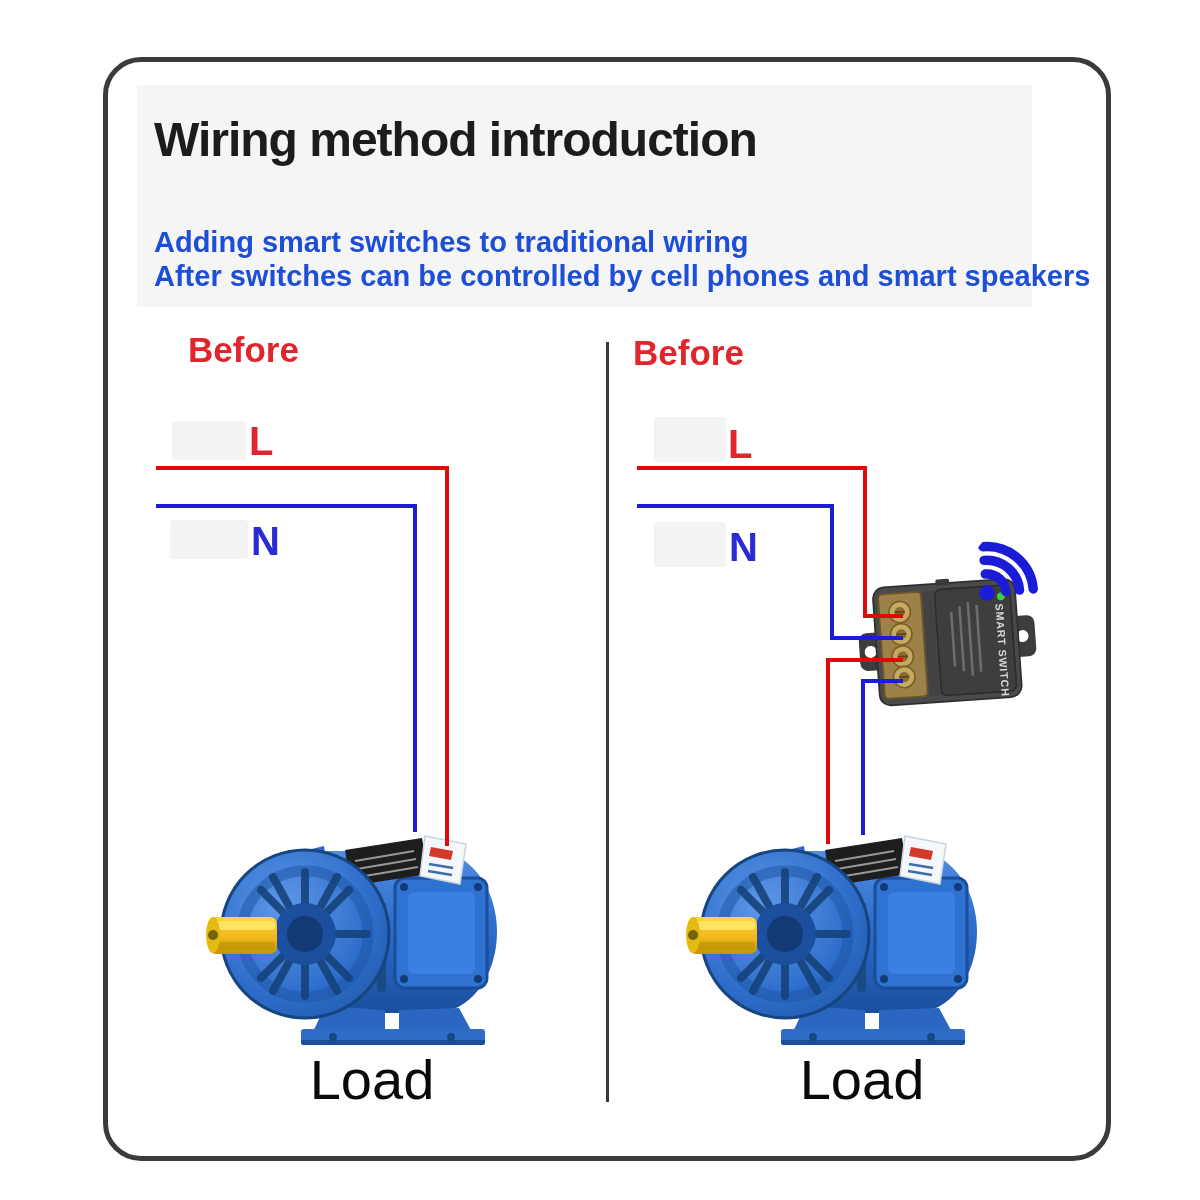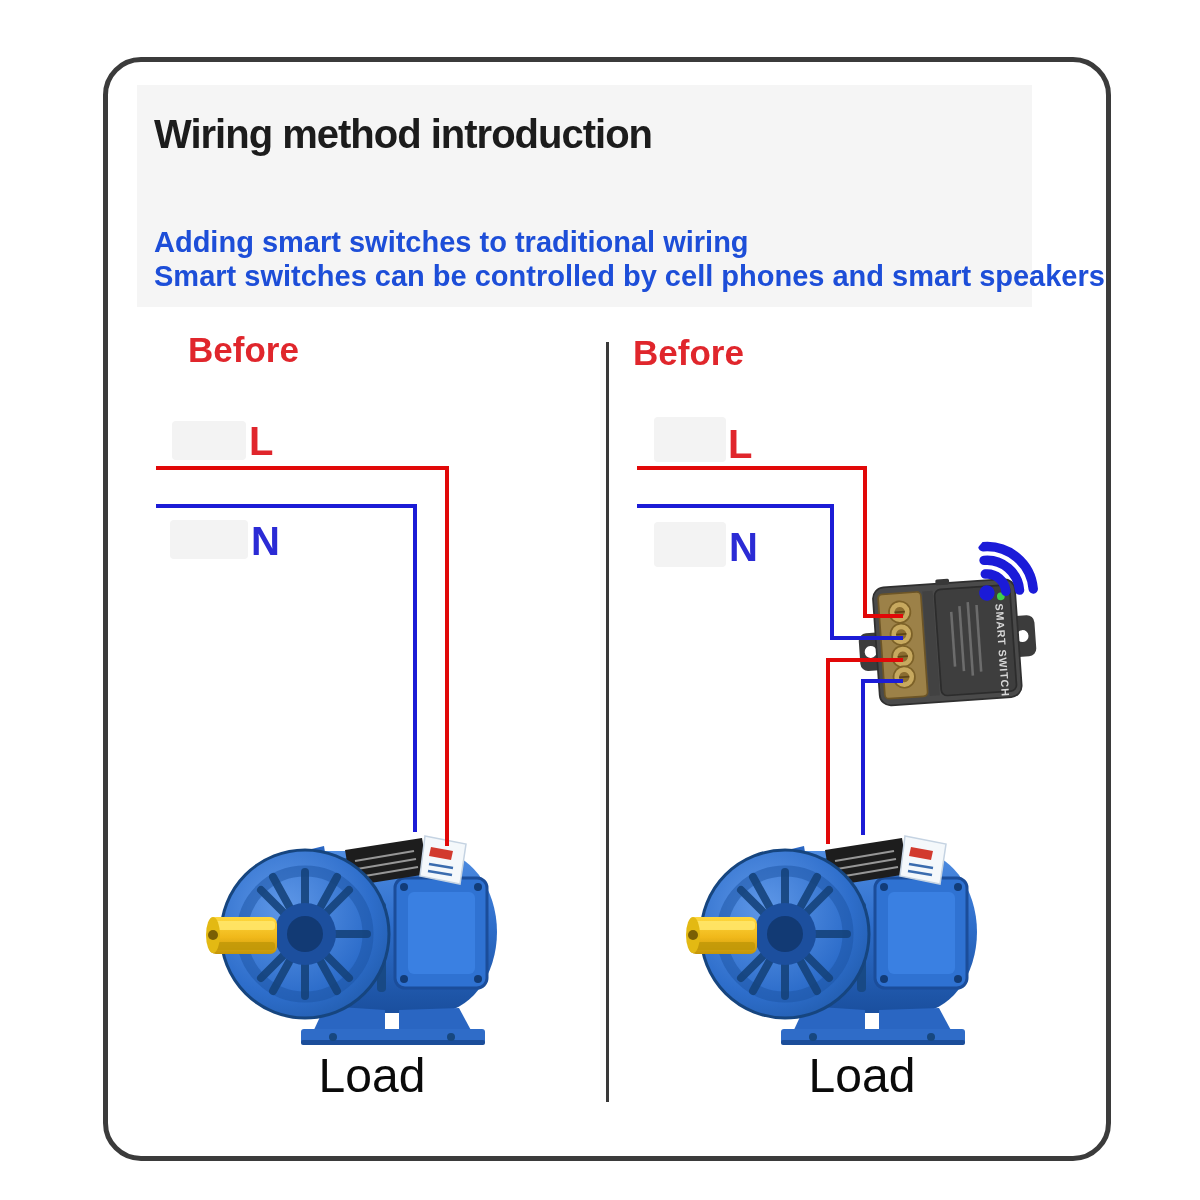--- a/index.html
+++ b/index.html
@@ -11,21 +11,21 @@
 
   
   .frame{
     left:103px;top:57px;width:998px;height:1094px;
     border:5px solid var(--c-frame-border,#3b3b3b);border-radius:38px;
     background:#fff;
   }
 
   
   .header-panel{left:137px;top:85px;width:895px;height:222px;background:var(--c-header-bg,#f5f5f5);}
-  .title{left:154px;top:112px;font-size:40px;font-weight:700;letter-spacing:-1px;color:var(--c-title-text,#1c1c1c);white-space:nowrap;}
+  .title{left:154px;top:112px;font-size:48px;font-weight:700;letter-spacing:-1px;color:var(--c-title-text,#1c1c1c);white-space:nowrap;}
   .subtitle{left:154px;font-size:29px;font-weight:700;color:#1d4ed8;white-space:nowrap;}
   .subtitle.l1{top:226px;}
   .subtitle.l2{top:260px;}
 
   
   .section-label{font-size:35px;font-weight:700;color:var(--c-section-label,#e0262c);white-space:nowrap;}
   .before-label{left:155px;top:330px;margin-left:33px;}
   .after-label{left:633px;top:333px;}
 
   
@@ -57,21 +57,21 @@
 
   
   .device{left:858px;top:584px;width:180px;height:129px;transform:rotate(-4deg);transform-origin:0% 55%;z-index:6;}
 
   
   .motor{width:300px;height:228px;z-index:6;}
   .motor-before{left:203px;top:820px;}
   .motor-after{left:683px;top:820px;}
 
   
-  .load{top:1052px;width:320px;text-align:center;font-size:48px;font-weight:400;color:var(--c-load-text,#0a0a0a);line-height:1;}
+  .load{top:1052px;width:320px;text-align:center;font-size:56px;font-weight:400;color:var(--c-load-text,#0a0a0a);line-height:1;}
   .load-before{left:212px;}
   .load-after{left:702px;}
 
   svg text{font-family:"Liberation Sans",sans-serif;}
 </style>
 </head>
 <body>
 
 <div class="stage">
 
@@ -169,21 +169,21 @@
         <ellipse cx="10" cy="115" rx="7" ry="18" fill="#e3b913"></ellipse>
         <circle cx="10" cy="115" r="5" fill="#7a5f04"></circle>
       </g>
     </defs>
   </svg>
 
   <div class="abs frame"></div>
   <div class="abs header-panel"></div>
   <div class="abs title">Wiring method introduction</div>
   <div class="abs subtitle l1">Adding smart switches to traditional wiring</div>
-  <div class="abs subtitle l2">Smart switches can be controlled by cell phones and smart speakers</div>
+  <div class="abs subtitle l2">After switches can be controlled by cell phones and smart speakers</div>
 
   <div class="abs section-label before-label">Before</div>
   <div class="abs section-label after-label">Before</div>
   <div class="abs divider"></div>
 
   <div class="abs redacted rb-before-l"></div>
   <div class="abs redacted rb-before-n"></div>
   <div class="abs redacted rb-after-l"></div>
   <div class="abs redacted rb-after-n"></div>
 

